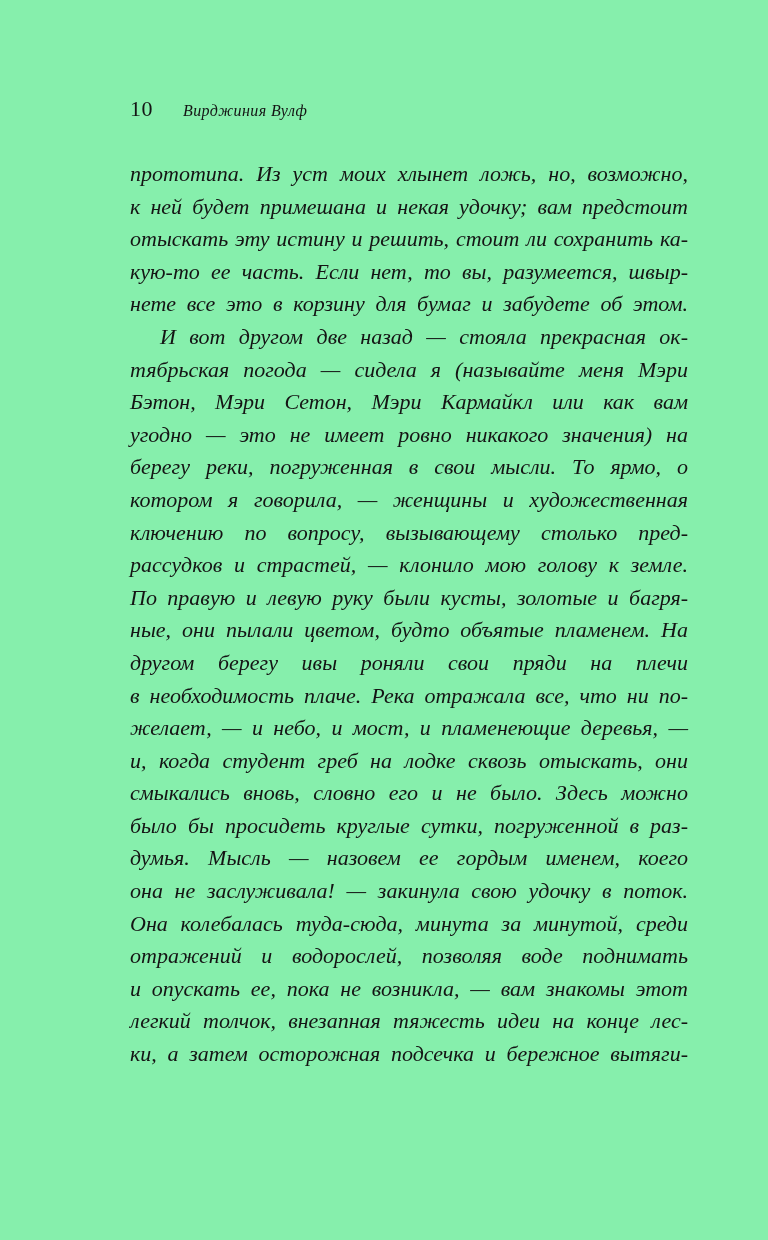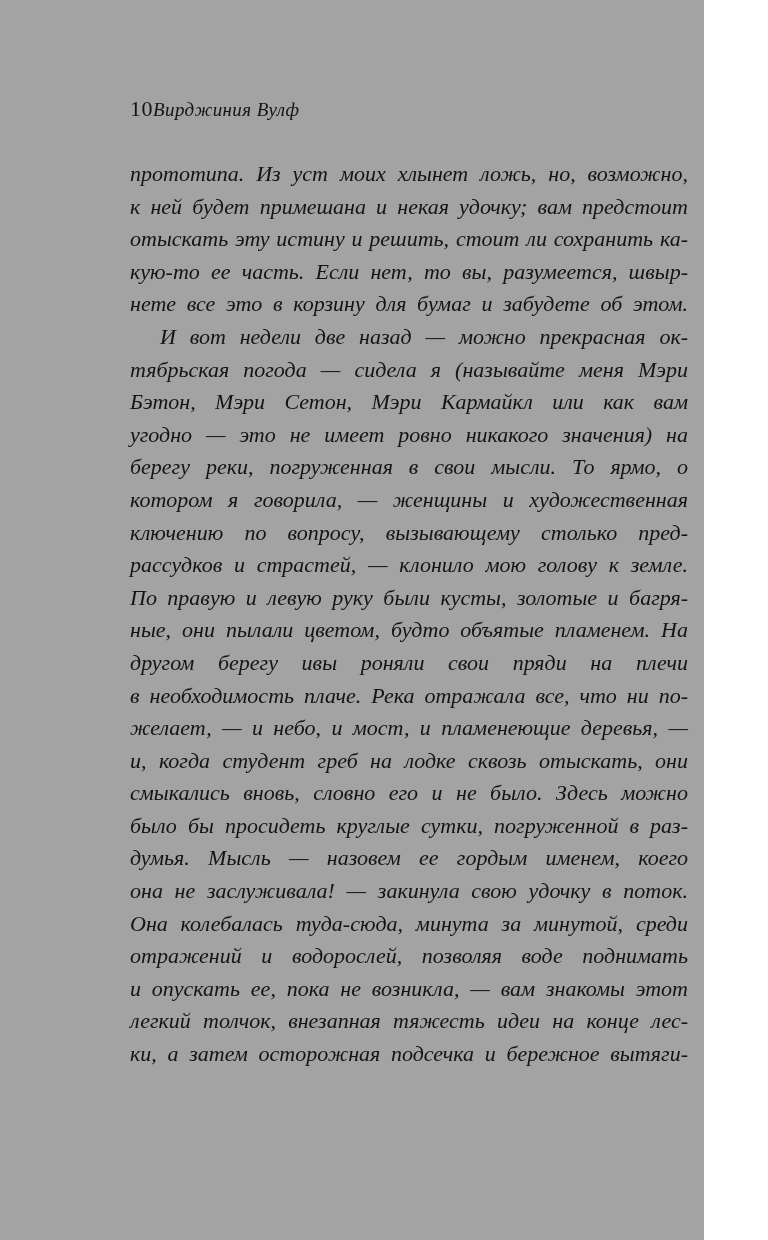--- a/index.html
+++ b/index.html
@@ -2,43 +2,44 @@
 <html lang="ru"><head>
 <meta charset="utf-8">
 <style>
   html, body {
     margin: 0;
     padding: 0;
     background: #ffffff;
   }
   .page {
     position: relative;
-    width: 704px;
+    width: 768px;
     height: 1240px;
-    background: #a3a3a3;
+    background: #86efac;
     color: #141414;
     font-family: "Liberation Serif", "DejaVu Serif", serif;
     overflow: hidden;
   }
   .running-head {
     position: absolute;
     top: 96px;
     left: 130px;
     width: 558px;
     display: flex;
     align-items: baseline;
   }
   .page-number {
     font-size: 22px;
     font-weight: 400;
     letter-spacing: 0.5px;
   }
   .author {
     font-style: italic;
-    font-size: 19px;
+    font-size: 16px;
+    margin-left: 30px;
     letter-spacing: 0.4px;
   }
   .text-block {
     position: absolute;
     top: 158px;
     left: 130px;
     width: 558px;
     font-size: 22px;
     font-style: italic;
   }
@@ -67,21 +68,21 @@
 
   <div class="text-block" id="text-block">
       <div class="paragraph">
         <div class="line">прототипа. Из уст моих хлынет ложь, но, возможно,</div>
         <div class="line">к ней будет примешана и некая удочку; вам предстоит</div>
         <div class="line">отыскать эту истину и решить, стоит ли сохранить ка-</div>
         <div class="line">кую-то ее часть. Если нет, то вы, разумеется, швыр-</div>
         <div class="line">нете все это в корзину для бумаг и забудете об этом.</div>
       </div>
       <div class="paragraph indented">
-        <div class="line">И вот недели две назад — можно прекрасная ок-</div>
+        <div class="line">И вот другом две назад — стояла прекрасная ок-</div>
         <div class="line">тябрьская погода — сидела я (называйте меня Мэри</div>
         <div class="line">Бэтон, Мэри Сетон, Мэри Кармайкл или как вам</div>
         <div class="line">угодно — это не имеет ровно никакого значения) на</div>
         <div class="line">берегу реки, погруженная в свои мысли. То ярмо, о</div>
         <div class="line">котором я говорила, — женщины и художественная</div>
         <div class="line">ключению по вопросу, вызывающему столько пред-</div>
         <div class="line">рассудков и страстей, — клонило мою голову к земле.</div>
         <div class="line">По правую и левую руку были кусты, золотые и багря-</div>
         <div class="line">ные, они пылали цветом, будто объятые пламенем. На</div>
         <div class="line">другом берегу ивы роняли свои пряди на плечи</div>

